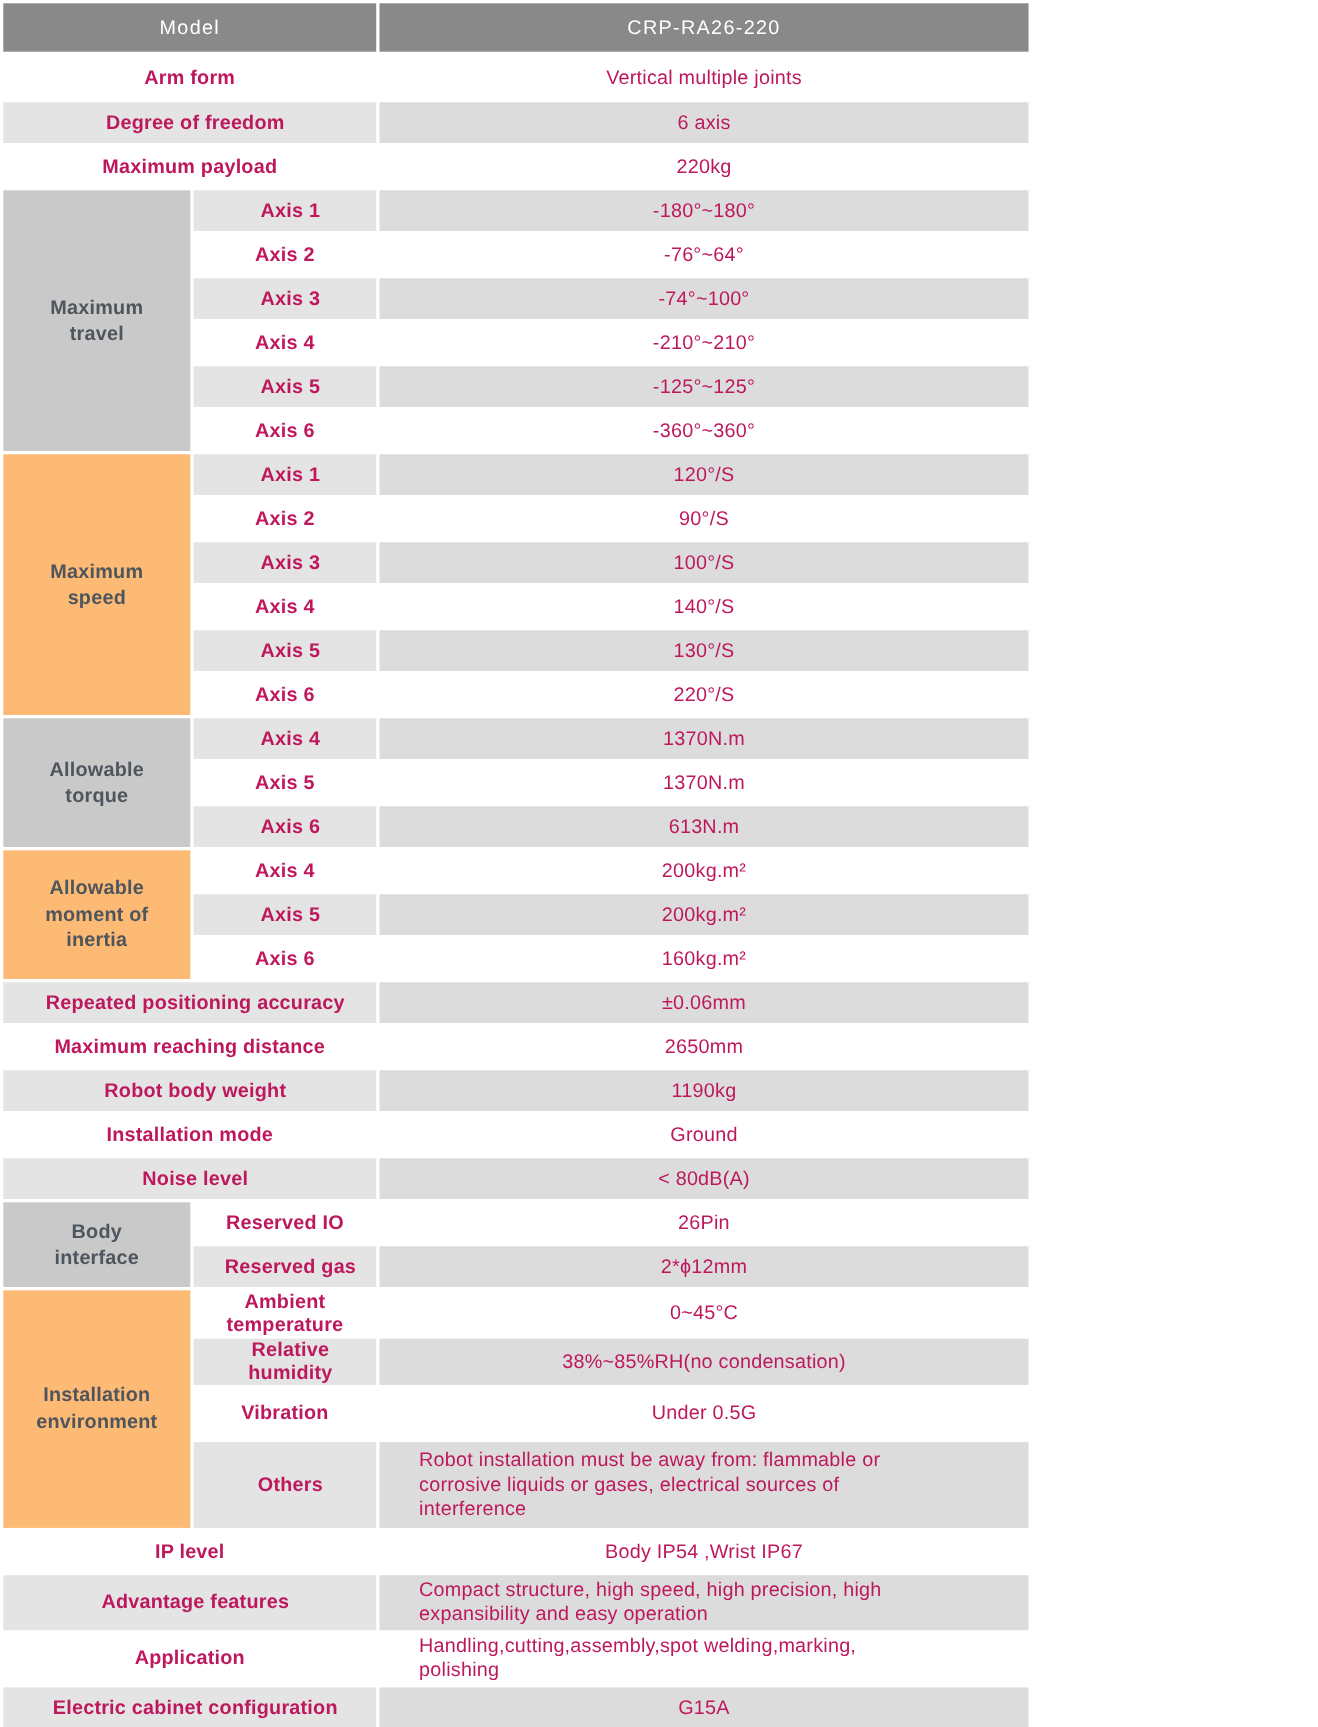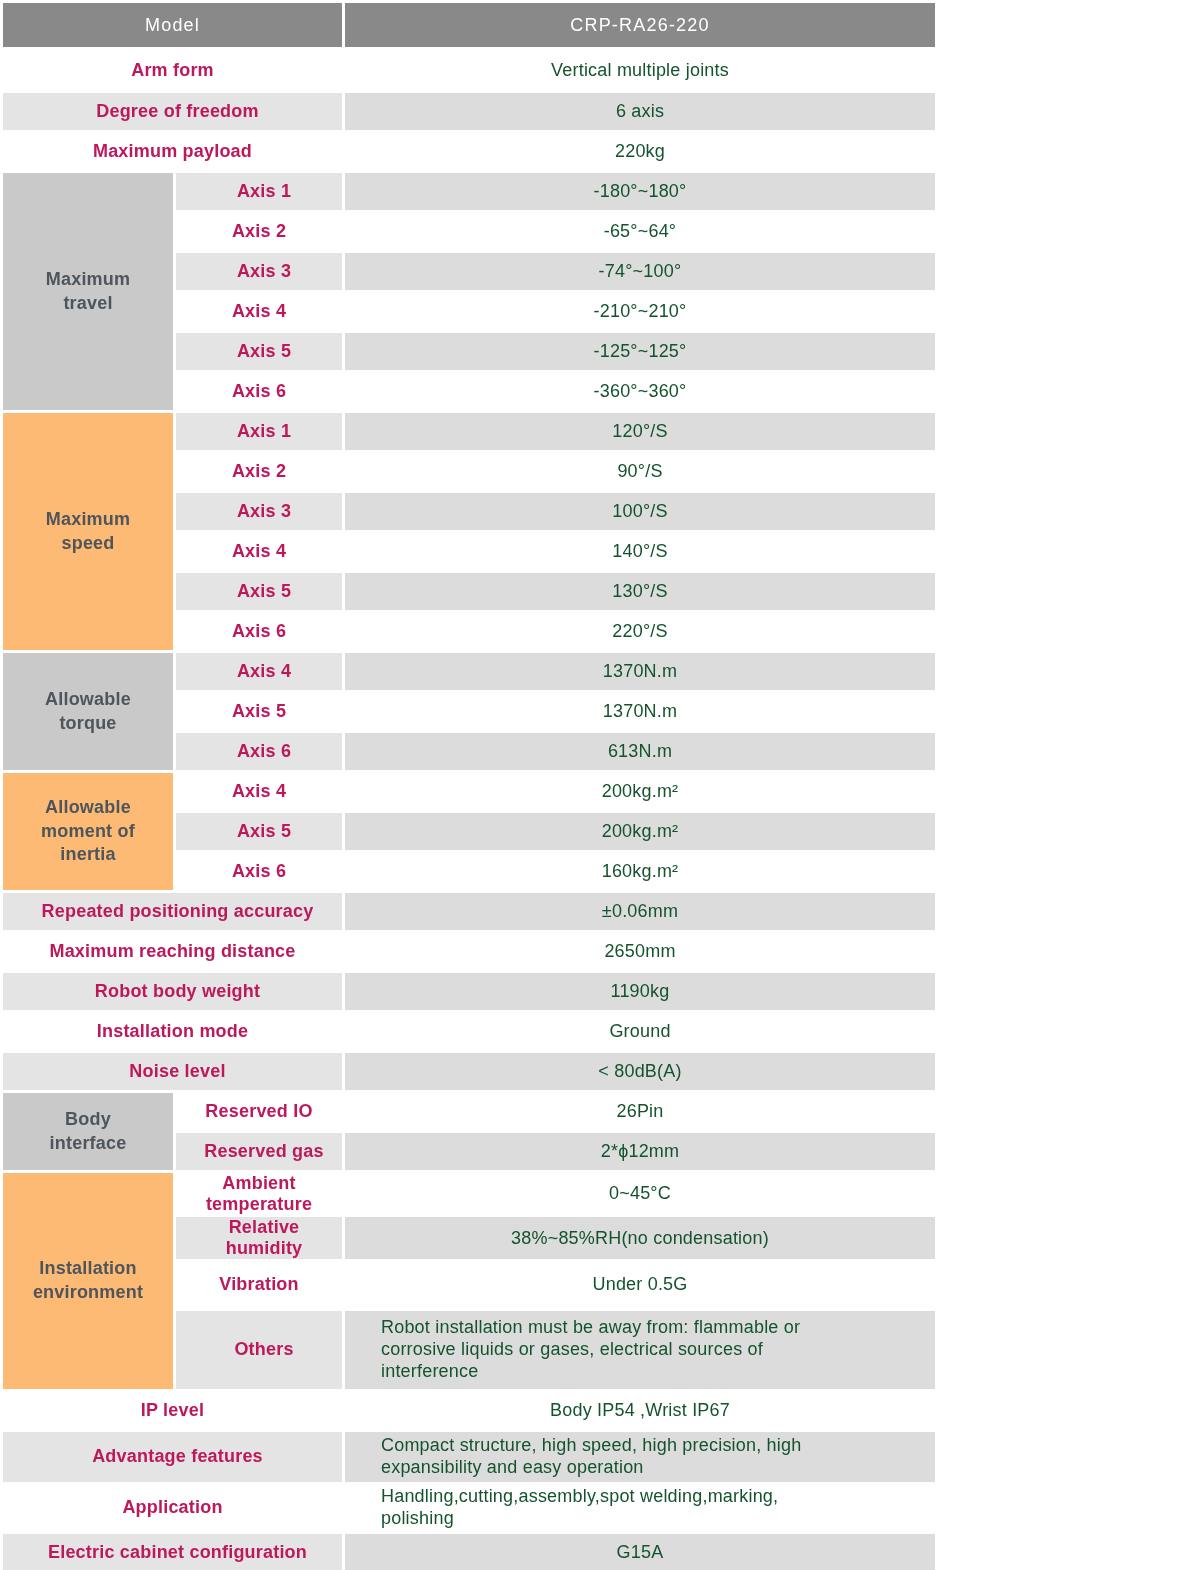--- a/index.html
+++ b/index.html
@@ -23,21 +23,21 @@
     height:37px;
     padding:0 6px;
     font-size:18px;
     letter-spacing:0.2px;
     line-height:1.15;
     overflow:hidden;
   }
   .hdr{background:#898989;color:#ffffff;font-weight:normal;letter-spacing:1.2px;}
   .lbl,.sub{font-weight:bold;color:#be185d;}
   .grp{font-weight:bold;color:#4e555c;padding:0 26px;line-height:1.3;}
-  .val{color:#14532d;}
+  .val{color:#be185d;}
   .gd{background:#c9c9c9;}   
   .gl{background:#fdba74;}   
   .lg{background:#e4e4e4;padding-left:16px;}   
   .vg{background:#dcdcdc;}   
   .w{background:#ffffff;}
   .la{text-align:left;padding-left:36px;padding-right:132px;line-height:1.22;}
   .bold{font-weight:normal;}
   tr.rh45 td{height:44px}
   tr.rh40 td{height:40px}
   tr.rh78 td{height:78px}
@@ -73,21 +73,21 @@
     <td class="val w">220kg</td>
   </tr>
 
   <tr>
     <td rowspan="6" class="grp gd">Maximum travel</td>
     <td class="sub lg">Axis 1</td>
     <td class="val vg">-180°~180°</td>
   </tr>
   <tr>
     <td class="sub w">Axis 2</td>
-    <td class="val w">-65°~64°</td>
+    <td class="val w">-76°~64°</td>
   </tr>
   <tr>
     <td class="sub lg">Axis 3</td>
     <td class="val vg">-74°~100°</td>
   </tr>
   <tr>
     <td class="sub w">Axis 4</td>
     <td class="val w">-210°~210°</td>
   </tr>
   <tr>

